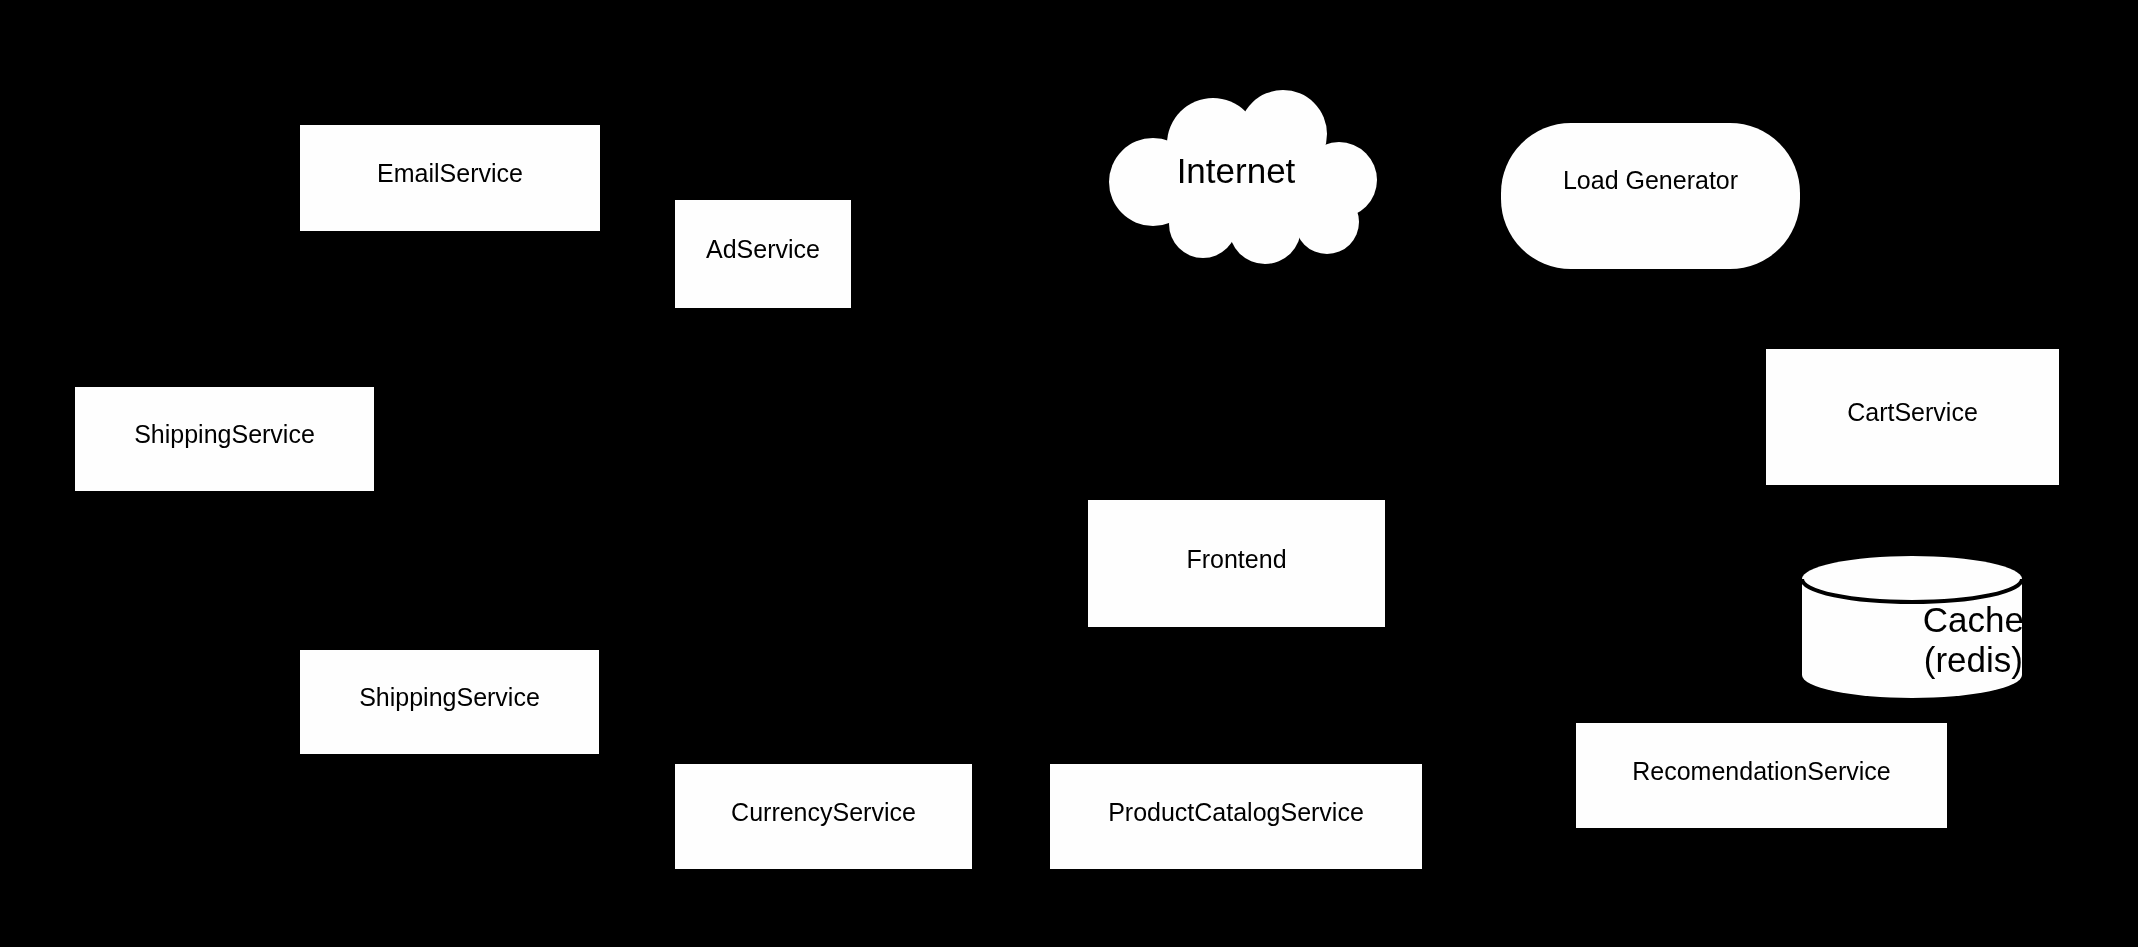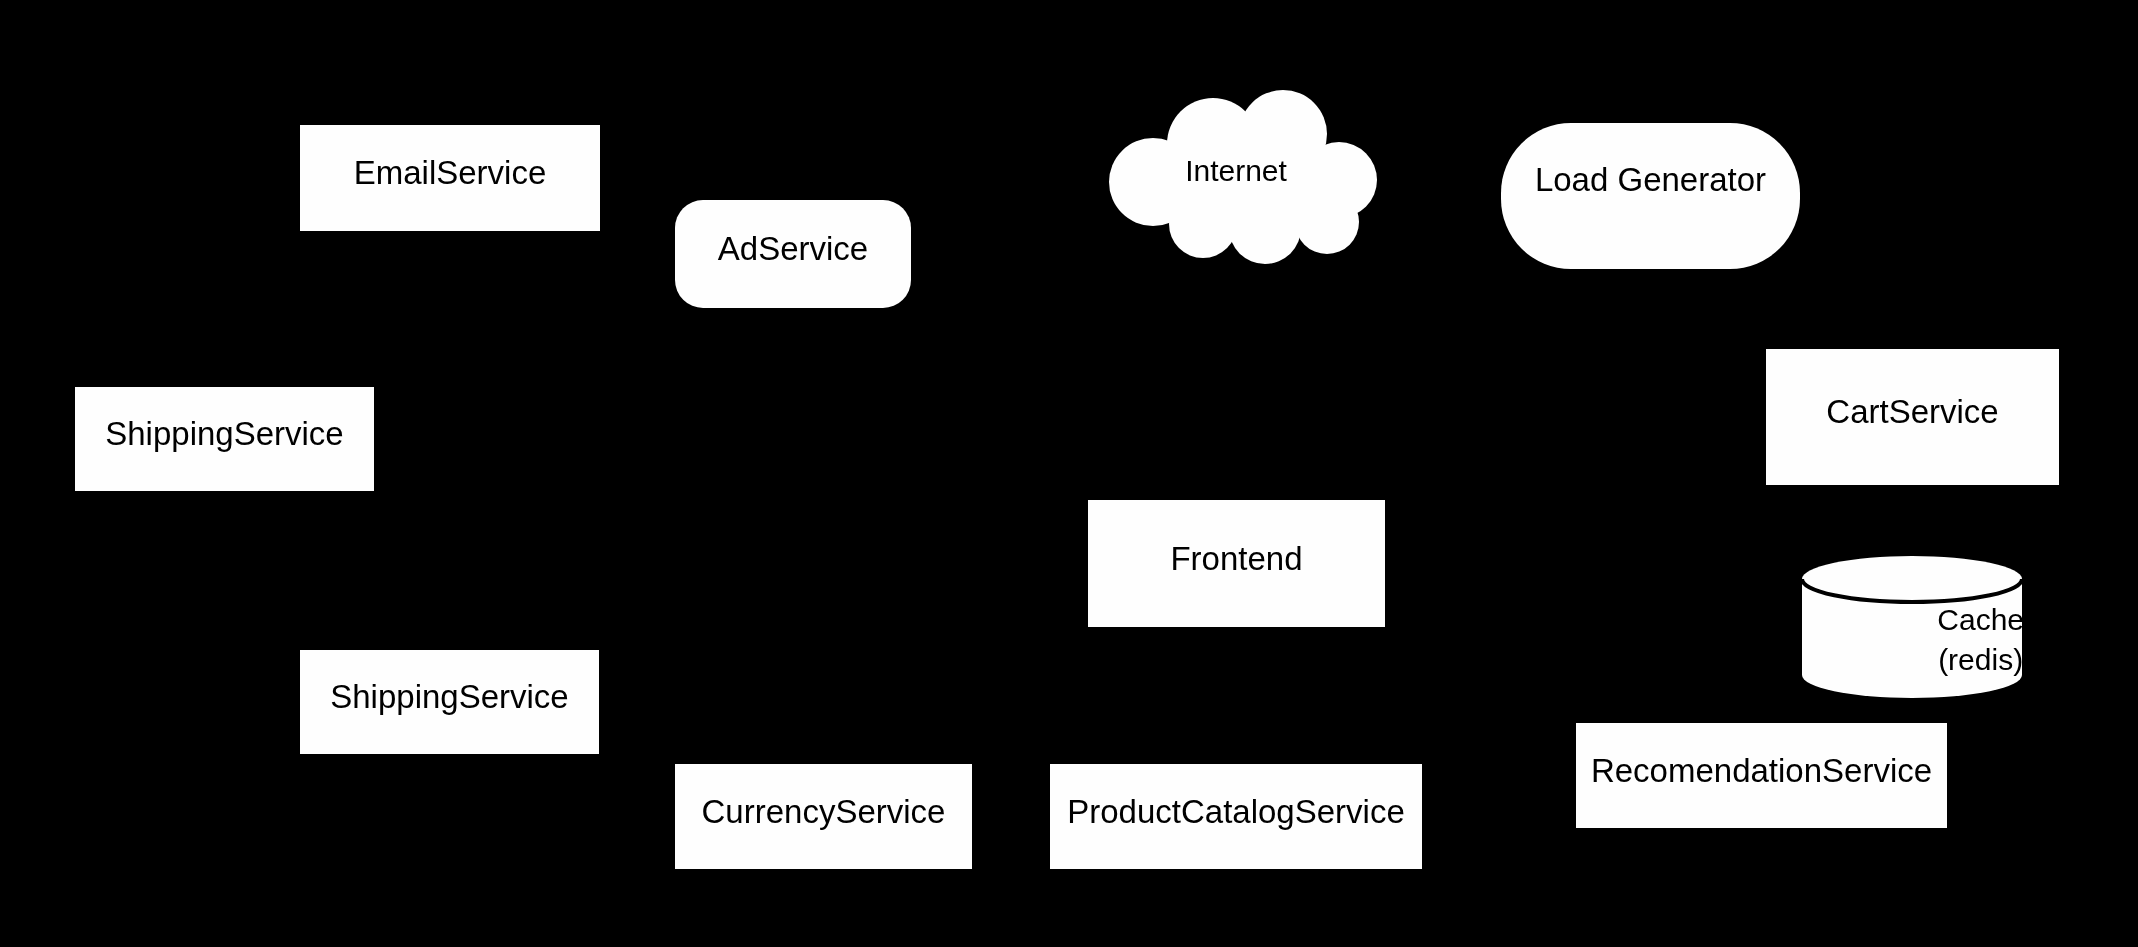--- a/index.html
+++ b/index.html
@@ -15,40 +15,40 @@
     overflow: hidden;
     font-family: "Liberation Sans", sans-serif;
   }
   .node {
     position: absolute;
     background: #fefefe;
     color: #000000;
     display: flex;
     align-items: center;
     justify-content: center;
-    font-size: 33px;
+    font-size: 25px;
     line-height: 40px;
     text-align: center;
     padding-bottom: 10px;
     box-sizing: border-box;
     white-space: nowrap;
   }
   .node-rounded {
     border-radius: 70px;
     padding-bottom: 32px;
   }
   .node-shape {
     position: absolute;
     background: transparent;
     box-sizing: border-box;
     display: flex;
     align-items: center;
     justify-content: center;
     color: #000000;
-    font-size: 30px;
+    font-size: 35px;
     line-height: 40px;
     text-align: center;
   }
   .node-shape svg {
     position: absolute;
     inset: 0;
     width: 100%;
     height: 100%;
   }
   .shape-label {
@@ -59,21 +59,21 @@
   .cloud-label { padding-bottom: 14px; }
   .cyl-label {
     padding-top: 26px;
     display: flex;
     flex-direction: column;
     align-items: center;
   }
 
   
   #n-email          { left: 300px;  top: 125px; width: 300px; height: 106px; }
-  #n-ad             { left: 675px;  top: 200px; width: 236px; height: 108px; border-radius: 28px; }
+  #n-ad             { left: 675px;  top: 200px; width: 176px; height: 108px; }
   #n-internet       { left: 1091px; top: 86px;  width: 290px; height: 184px; }
   #n-loadgen        { left: 1501px; top: 123px; width: 299px; height: 146px; }
   #n-payment        { left: 75px;   top: 387px; width: 299px; height: 104px; }
   #n-checkout       { left: 601px;  top: 387px; width: 298px; height: 104px; }
   #n-cart           { left: 1766px; top: 349px; width: 293px; height: 136px; }
   #n-frontend       { left: 1088px; top: 500px; width: 297px; height: 127px; }
   #n-cache          { left: 1800px; top: 553px; width: 224px; height: 148px; justify-content: flex-end; }
   #n-shipping       { left: 300px;  top: 650px; width: 299px; height: 104px; }
   #n-recomendation  { left: 1576px; top: 723px; width: 371px; height: 105px; }
   #n-currency       { left: 675px;  top: 764px; width: 297px; height: 105px; }

